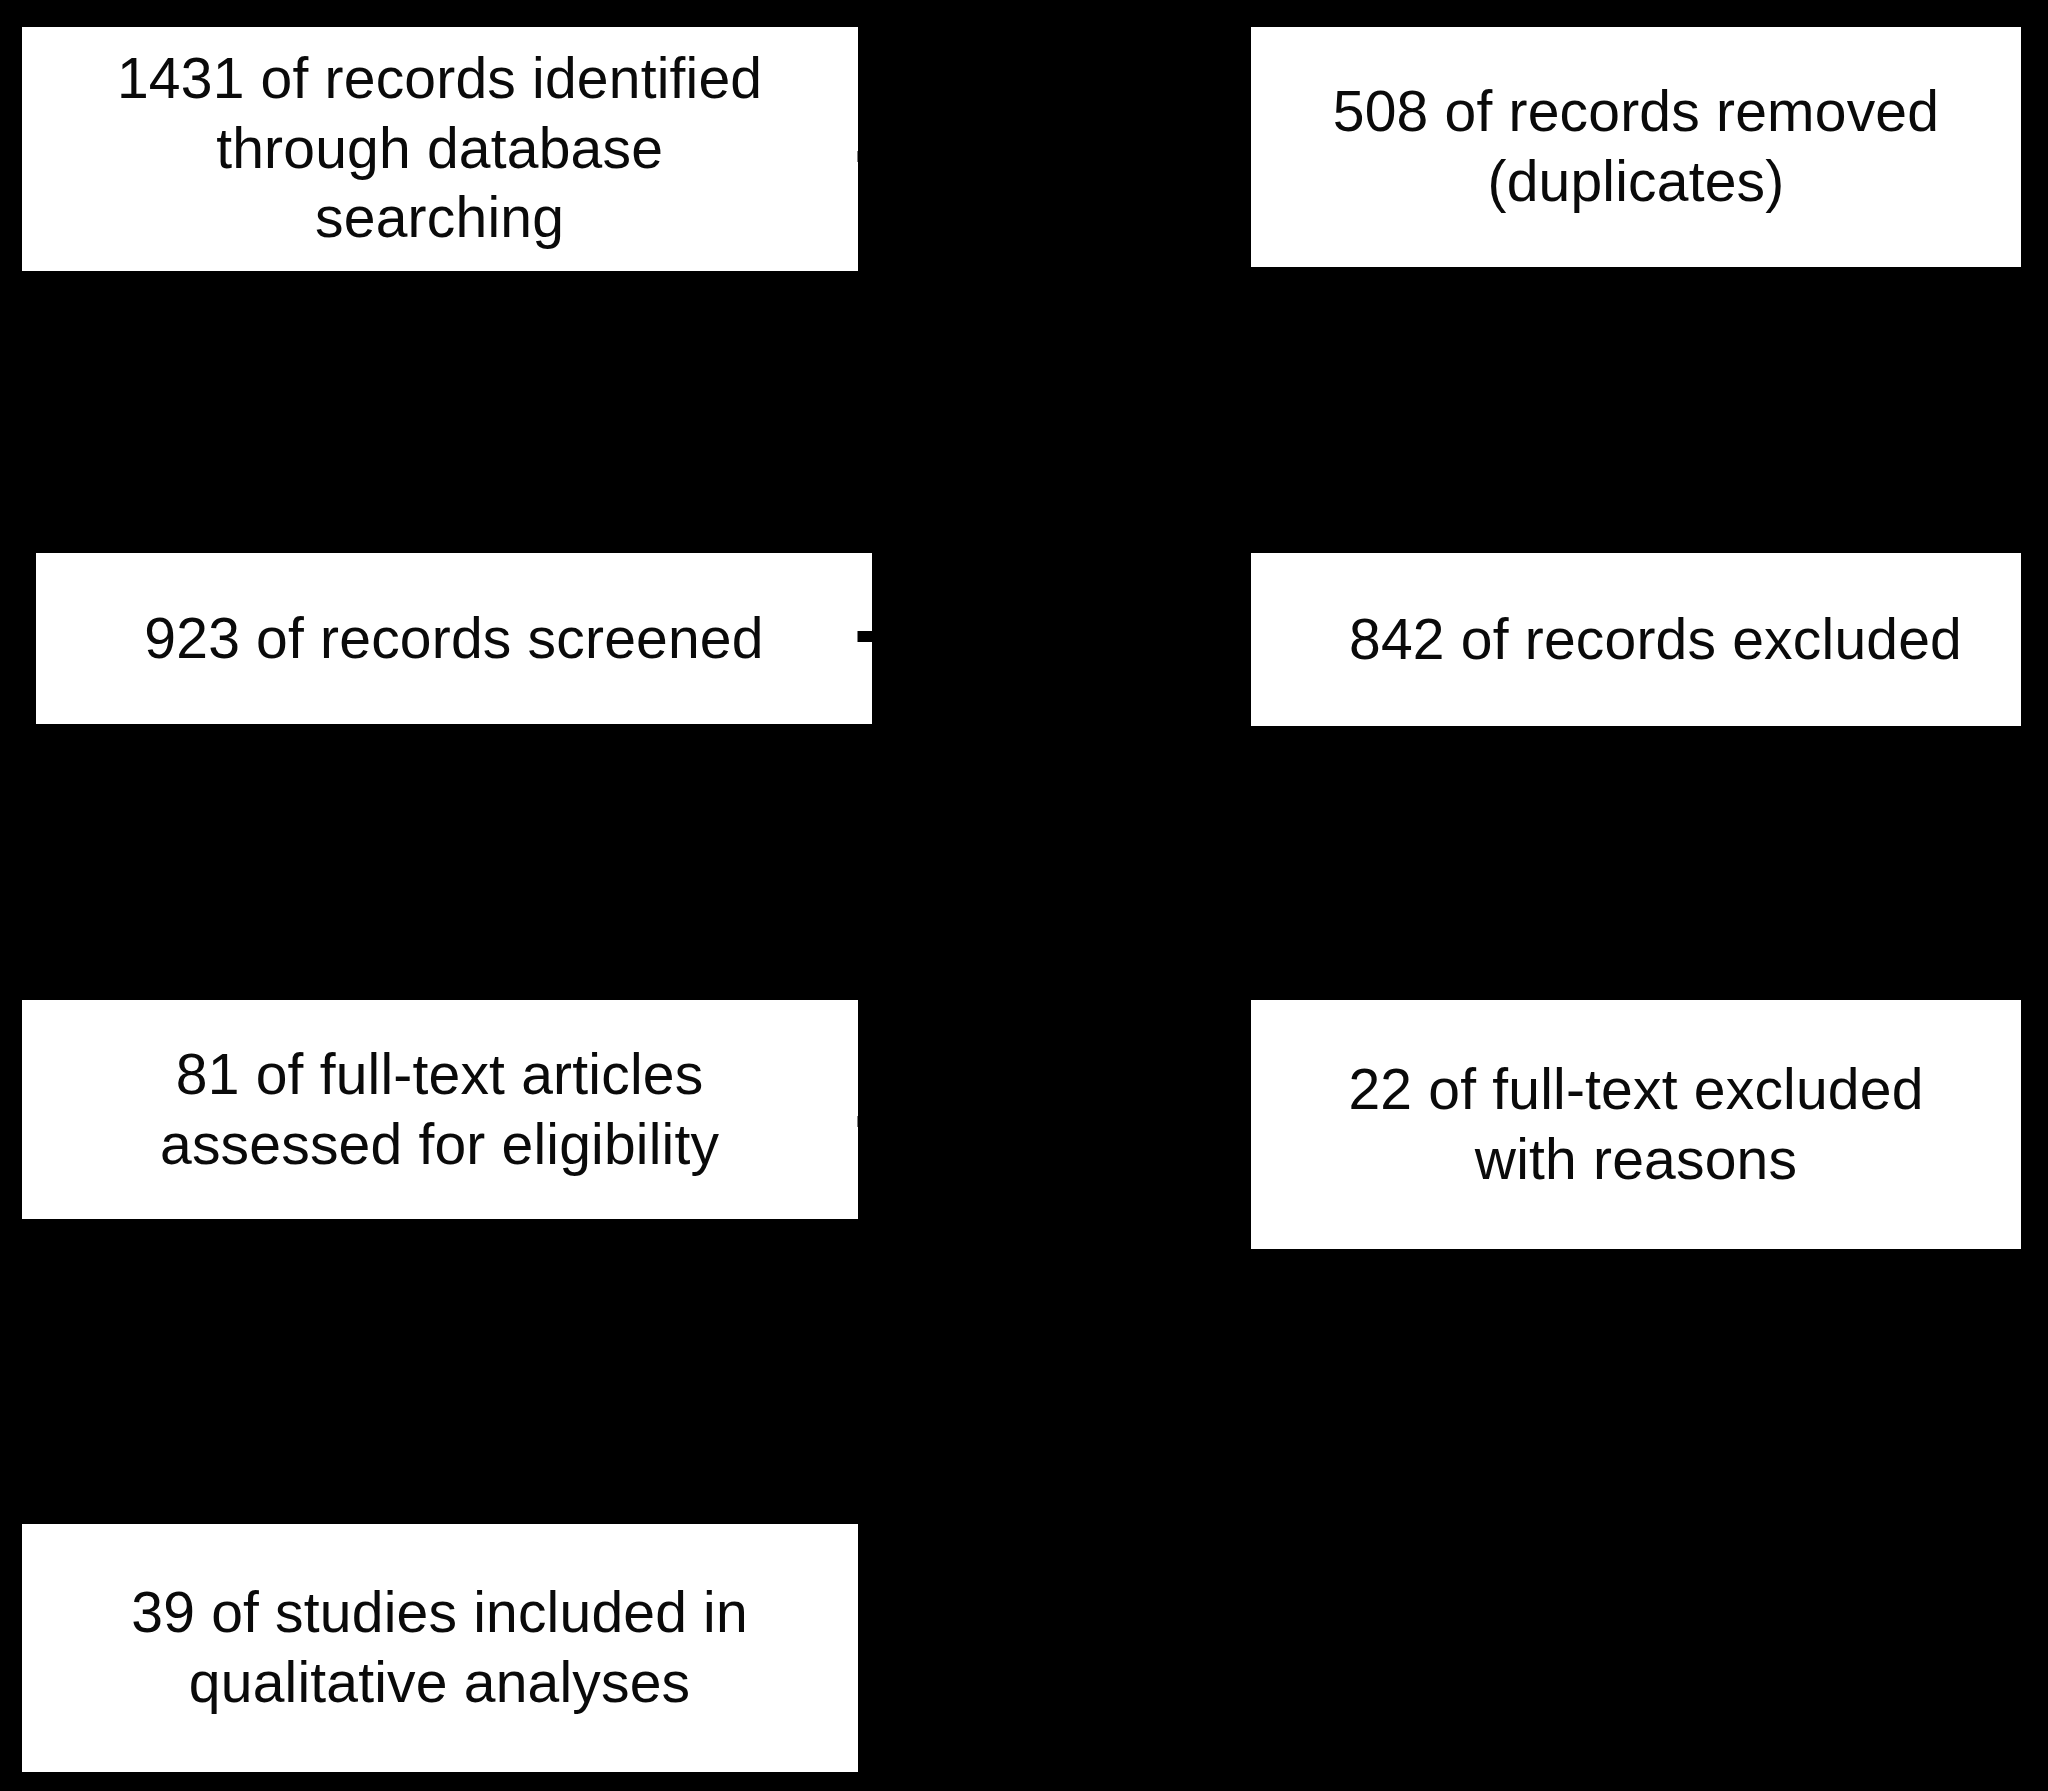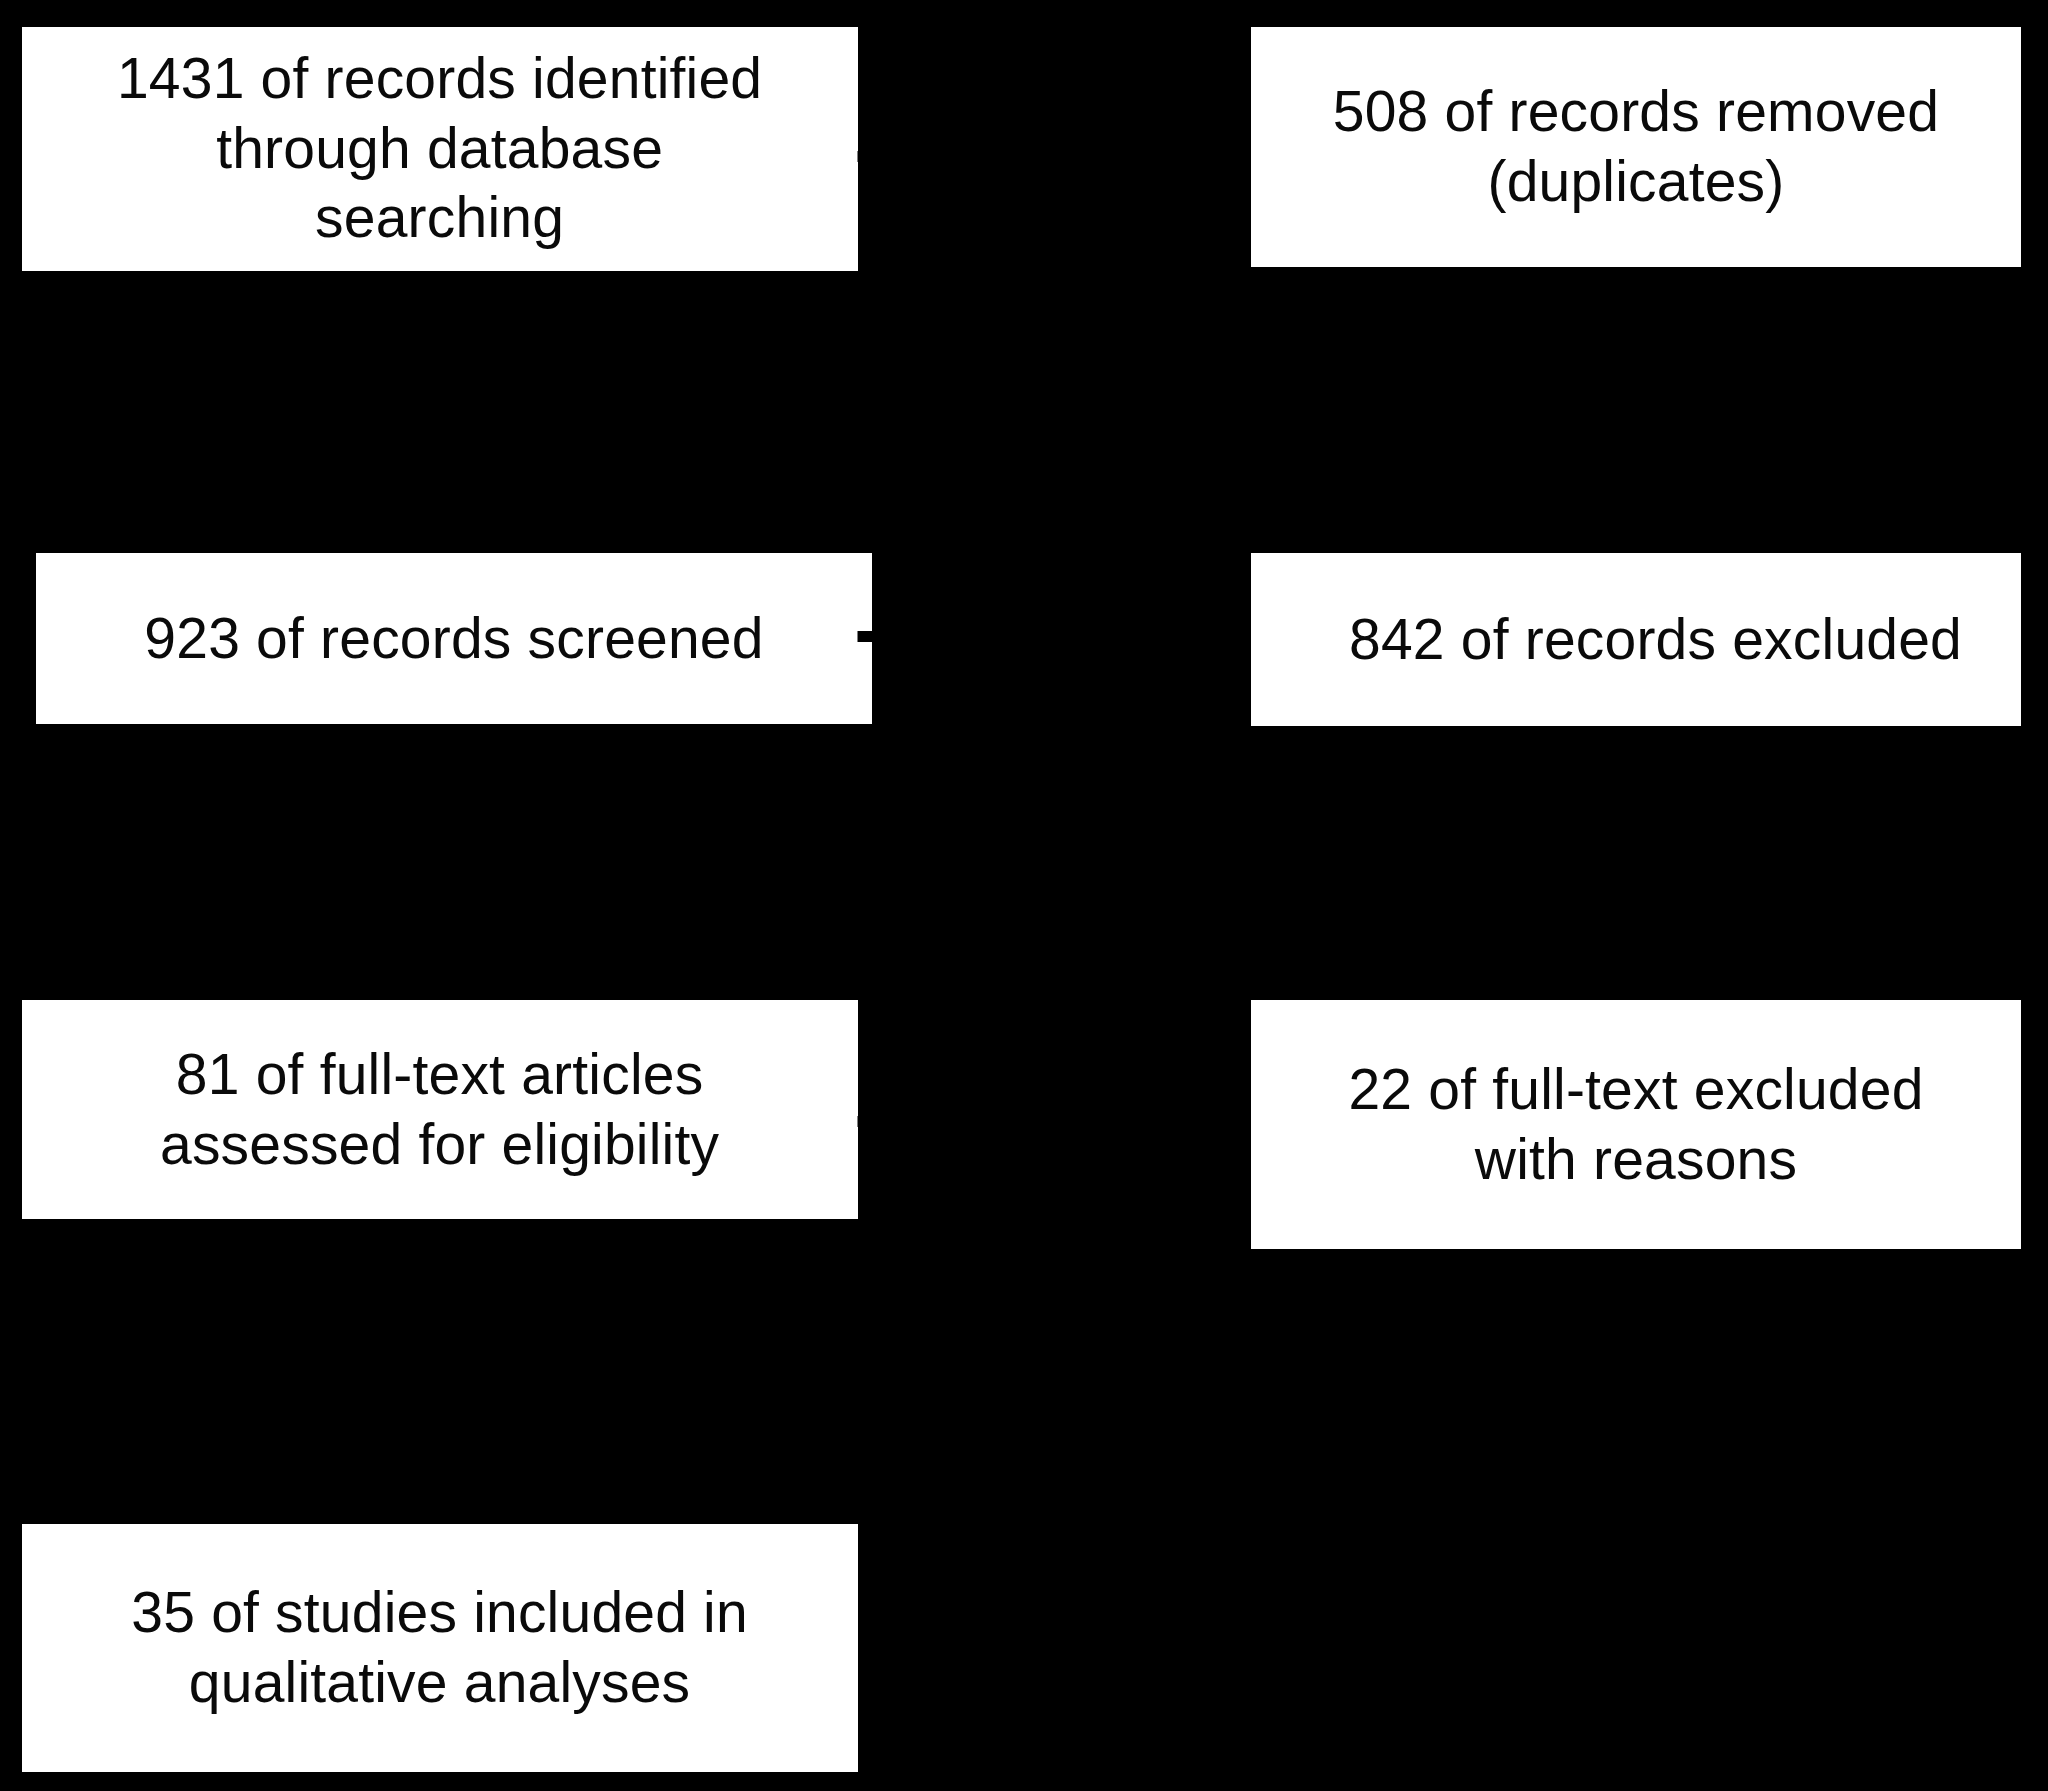--- a/index.html
+++ b/index.html
@@ -93,21 +93,21 @@
     <span class="node-text">81 of full-text articles
 assessed for eligibility</span>
   </div>
 
   <div class="node" id="node-ft-excluded">
     <span class="node-text">22 of full-text excluded
 with reasons</span>
   </div>
 
   <div class="node" id="node-included">
-    <span class="node-text">35 of studies included in
+    <span class="node-text">39 of studies included in
 qualitative analyses</span>
   </div>
 
   <div class="conn" id="conn-v1">
     <svg width="74" height="277" viewBox="0 0 80 300">
       <line x1="40" y1="0" x2="40" y2="248" stroke="#000" stroke-width="9"></line>
       <polygon points="17,244 63,244 40,298" fill="#000"></polygon>
     </svg>
   </div>
 

